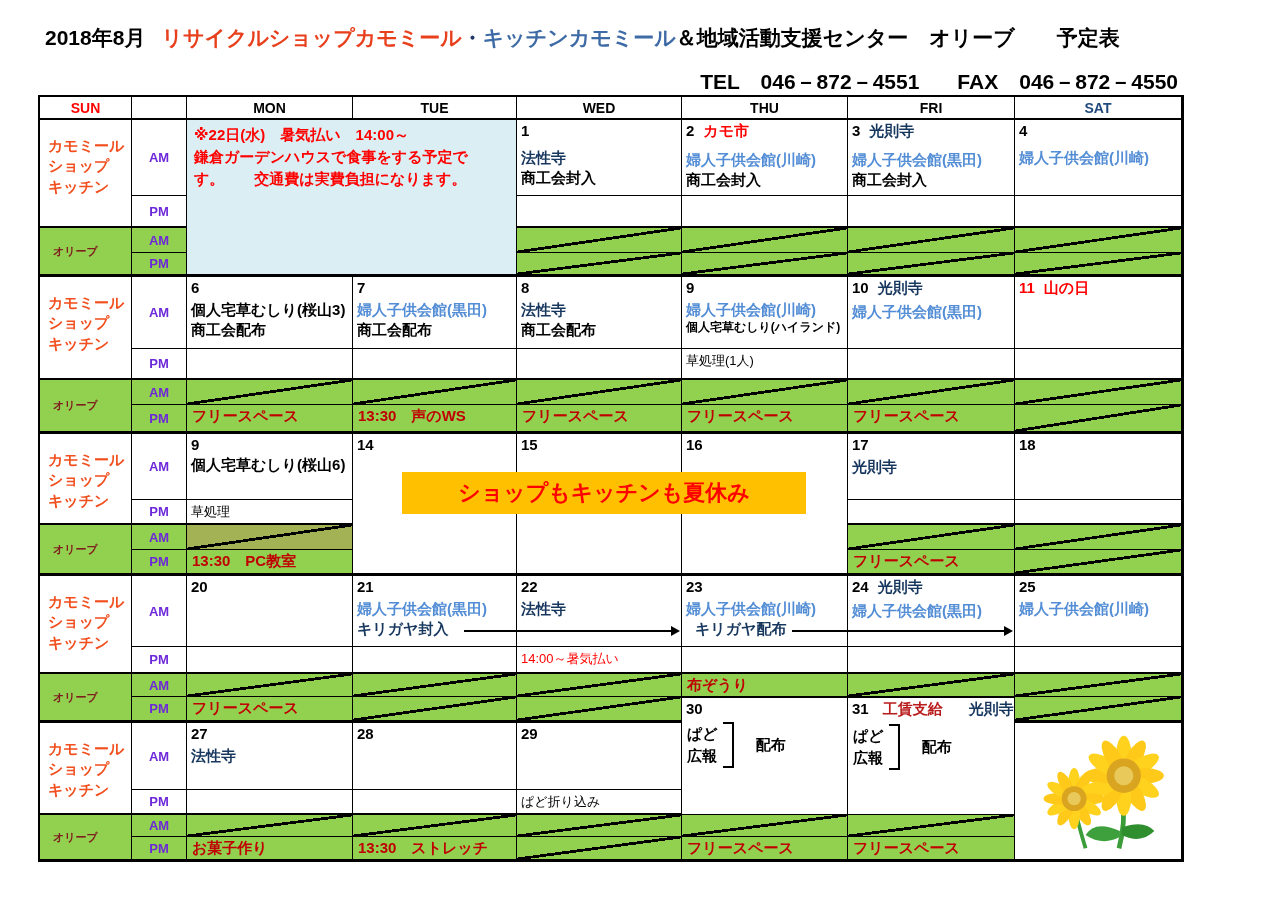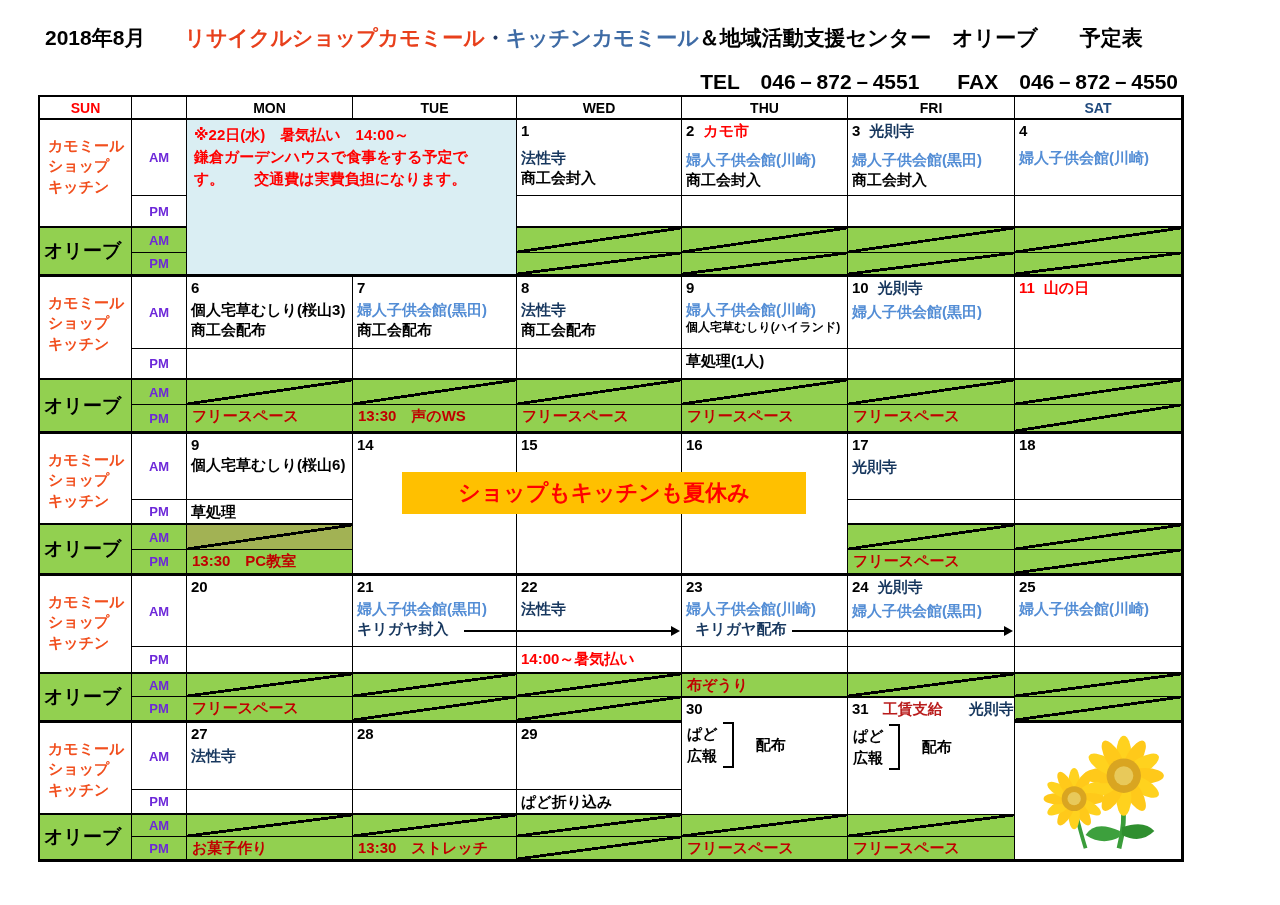--- a/index.html
+++ b/index.html
@@ -1,21 +1,21 @@
 <!DOCTYPE html>
 <html><head>
 <meta charset="utf-8">
 <style>
   html,body{margin:0;padding:0;background:#fff;width:1280px;height:905px;overflow:hidden;
     font-family:"Liberation Sans","DejaVu Sans",sans-serif;}
   #page{position:absolute;left:0;top:0;width:1280px;height:905px;background:#fff;}
   
   #titlebar{position:absolute;left:45px;top:24px;font-size:21px;font-weight:bold;white-space:nowrap;}
   #titlebar .t-month{color:#000;margin-right:16px;text-align:right;}
-  #titlebar .t-shop{color:#e8401c;margin-left:23px;}
+  #titlebar .t-shop{color:#e8401c;}
   #titlebar .t-sep{color:#203864;}
   #titlebar .t-kitchen{color:#3e6ba5;}
   #titlebar .t-suffix{color:#000;}
   #telfax{position:absolute;left:38px;top:68px;width:1140px;text-align:right;font-size:21px;font-weight:bold;color:#000;white-space:nowrap;}
   #telfax .fax{margin-left:38px;}
   
   #cal{position:absolute;left:38px;top:95px;width:1142px;height:763px;border:2px solid #000;box-sizing:content-box;}
   .cell{position:absolute;box-sizing:border-box;border-right:1px solid #000;border-bottom:1px solid #000;overflow:hidden;background:#fff;}
   
   .x-sun{left:0;width:92px}.x-ap{left:92px;width:55px}
@@ -38,30 +38,30 @@
   .green{background:#92d050}
   .dkgreen{background:#a2b254}
   .slash{background-image:linear-gradient(to bottom right,
       transparent calc(50% - 1.4px),#000 calc(50% - 1.4px),#000 calc(50% + 1.4px),transparent calc(50% + 1.4px));}
   .bluecell{background:#daeef3}
   
   .hcell{text-align:center;font-weight:bold;font-size:14px;padding-top:3px;color:#000;}
   .hcell.sun{color:#ff0000}.hcell.sat{color:#1f497d}
   
   .kamolabel{color:#f14f1e;font-weight:bold;font-size:15px;line-height:1.35;padding:16px 2px 0 8px;}
-  .olivelab{display:flex;align-items:center;font-weight:bold;font-size:19px;color:#000000;padding-left:4px;}
+  .olivelab{display:flex;align-items:center;font-weight:bold;font-size:11px;color:#7f1d1d;padding-left:13px;}
   .apcell{display:flex;align-items:center;justify-content:center;font-weight:bold;font-size:13px;color:#6d28d9;}
   
   .numline{display:flex;align-items:baseline;gap:9px;padding:2px 0 0 4px;font-weight:bold;font-size:15px;color:#000;white-space:nowrap;}
   .ln{padding-left:4px;font-weight:bold;font-size:15px;line-height:1.3;white-space:nowrap;}
   .ln.sm{font-size:12px;}
   .gap8{margin-top:9px}.gap4{margin-top:4px}.gap2{margin-top:2px}
   .navy{color:#17375e}.lblue{color:#538dd5}.blk{color:#000}.red{color:#ff0000}.mag{color:#b91c1c}
   .olivetxt{font-weight:bold;font-size:15px;color:#c00000;padding:2px 0 0 5px;white-space:nowrap;}
-  .pmtxt{font-weight:bold;font-size:15px;padding:3px 0 0 4px;white-space:nowrap;}
+  .pmtxt{font-weight:normal;font-size:13px;padding:3px 0 0 4px;white-space:nowrap;}
   
   .notecell{left:147px;width:330px;color:#ff0000;font-weight:bold;font-size:15px;line-height:1.45;padding:4px 4px 0 7px;white-space:nowrap;}
   
   #banner{position:absolute;left:362px;top:375px;width:404px;height:42px;background:#ffc000;z-index:6;
     display:flex;align-items:center;justify-content:center;font-size:22px;font-weight:bold;color:#ff0000;white-space:nowrap;}
   
   .arrow{position:absolute;height:0;border-top:2px solid #000;z-index:5;}
   .arrow::after{content:"";position:absolute;right:-2px;top:-6px;width:0;height:0;
     border-left:9px solid #000;border-top:5px solid transparent;border-bottom:5px solid transparent;}
   #arrow1{left:424px;top:533px;width:214px;}

